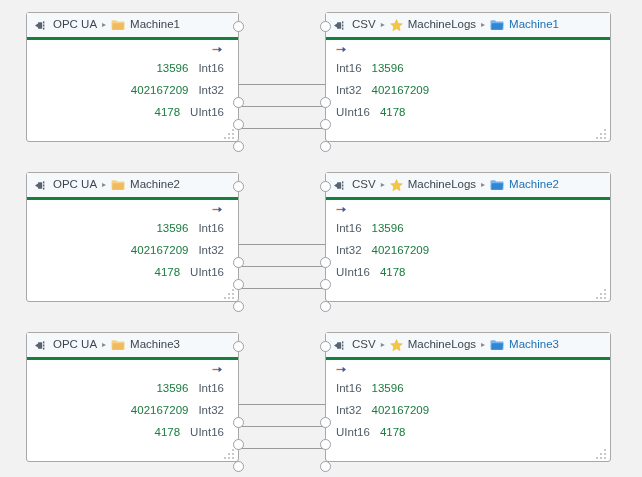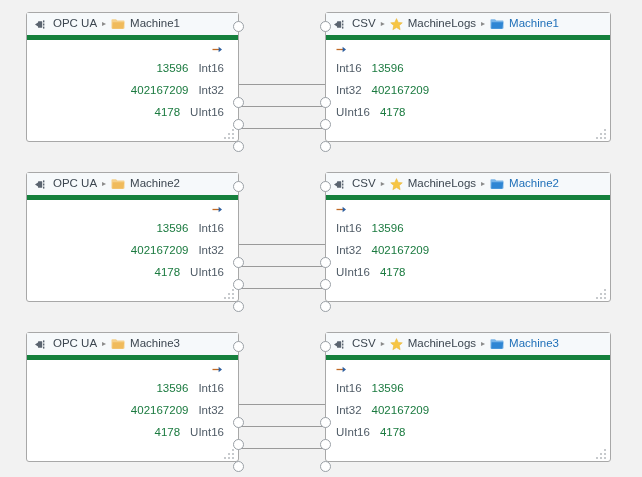--- a/index.html
+++ b/index.html
@@ -34,21 +34,21 @@
     border: 1px solid #a8a8a8;
     border-radius: 3px;
   }
   .node-src { left: 26px; top: 0; width: 213px; height: 130px; }
   .node-dst { left: 325px; top: 0; width: 286px; height: 130px; }
 
   .node-header {
     box-sizing: border-box;
     height: 27px;
     background: #f6f9fb;
-    border-bottom: 5px solid #15803d;
+    border-bottom: 3px solid #15803d;
     display: flex;
     align-items: center;
     padding: 0 8px;
     white-space: nowrap;
     overflow: hidden;
   }
   .node-dst .node-header { background: #f6f9fb; }
 
   .crumb {
     display: inline-flex;

